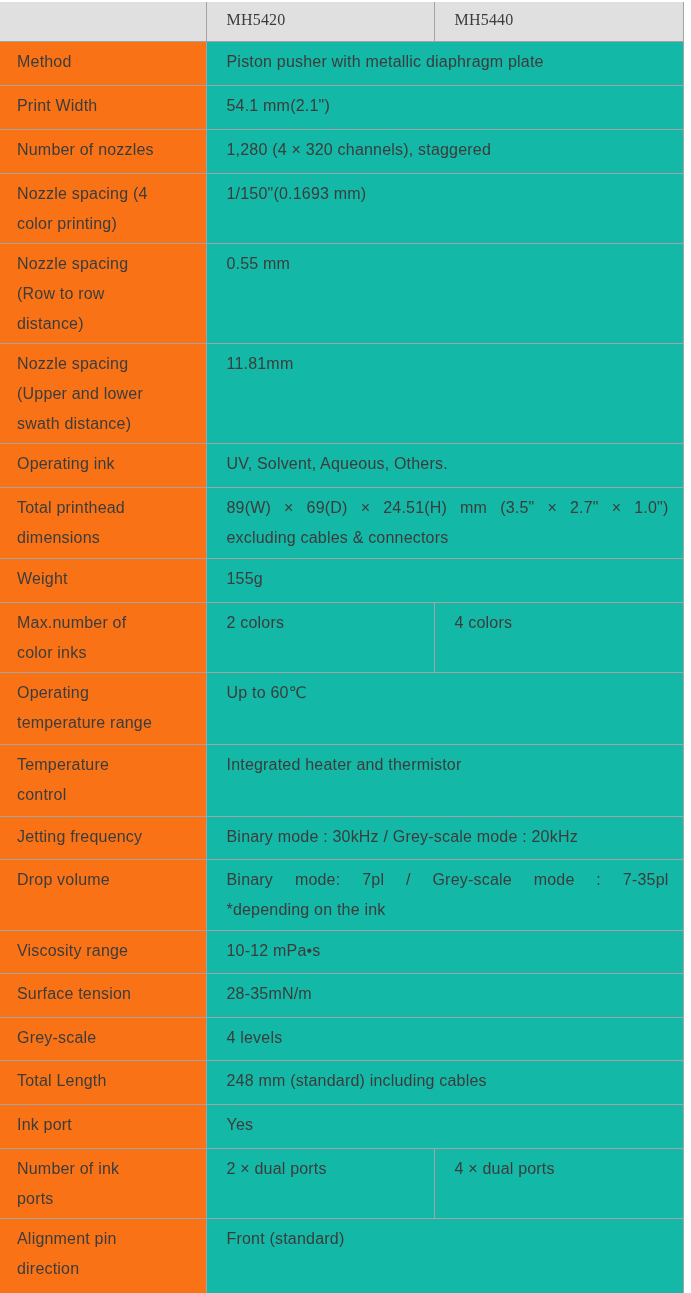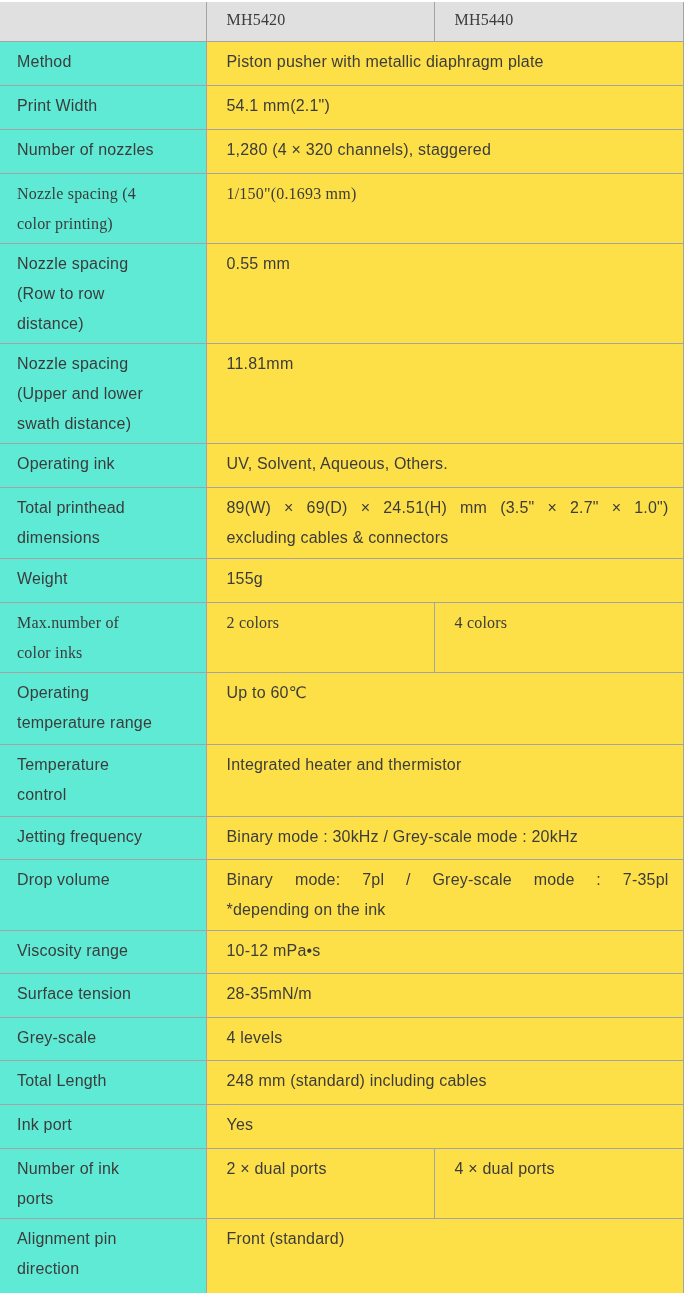--- a/index.html
+++ b/index.html
@@ -28,41 +28,41 @@
     border-top: 1px solid #a4a4a4;
     border-left: 1px solid #a4a4a4;
     vertical-align: top;
     line-height: 30px;
     overflow: hidden;
   }
   table.spec td:first-child { border-left: none; }
   table.spec tr:first-child td { border-top: none; }
 
   td.lbl {
-    background: #5eead4;
+    background: #f97316;
     padding: 5px 8px 4px 17px;
     white-space: pre-line;
   }
   td.hdr {
     background: #e0e0e0;
     padding: 3px 8px 2px 20px;
   }
   td.val {
-    background: #fde047;
+    background: #14b8a6;
     padding: 5px 14px 4px 20px;
   }
   .jline {
     text-align: justify;
     text-align-last: justify;
   }
   
   .r39 { height: 39px; font-family: Liberation Serif, serif; }
   .r43 { height: 43px; }
   .r44 { height: 44px; }
-  .r69 { height: 69px; font-family: Liberation Serif, serif; }
+  .r69 { height: 69px; }
   .r70 { height: 70px; }
   .r71 { height: 71px; }
   .r72 { height: 72px; }
   .r77 { height: 77px; }
   .r97 { height: 97px; }
   .r99 { height: 99px; }
 </style>
 </head>
 <body>
 

